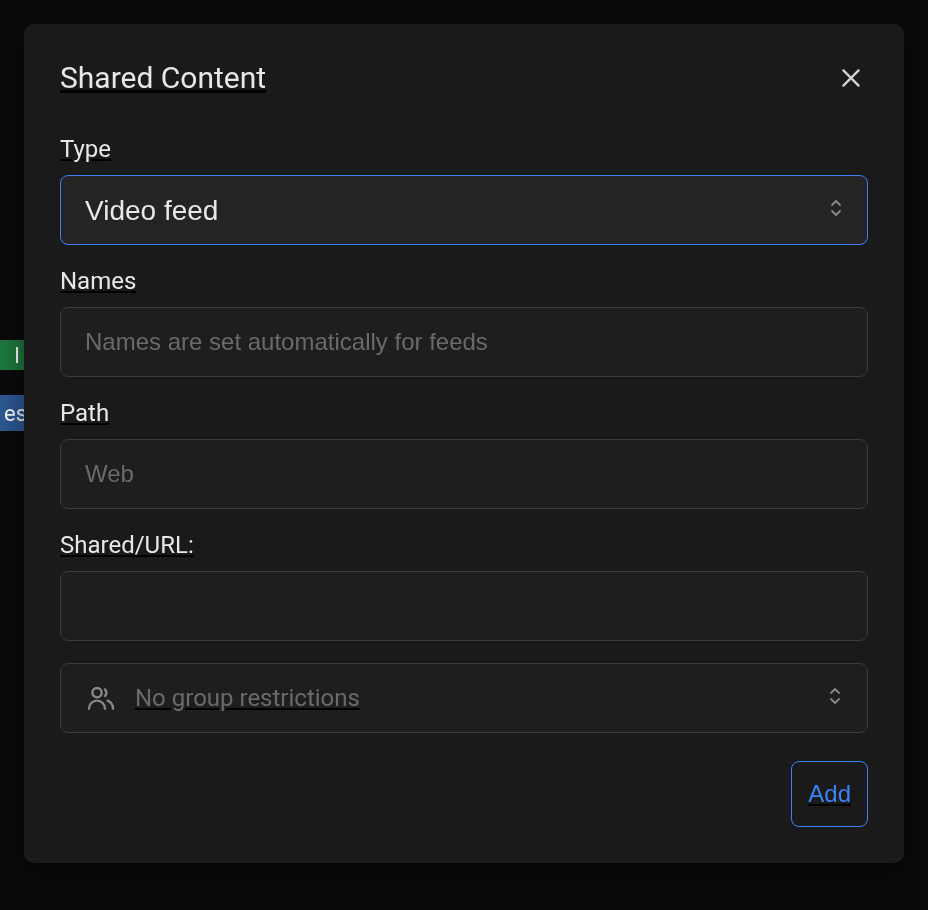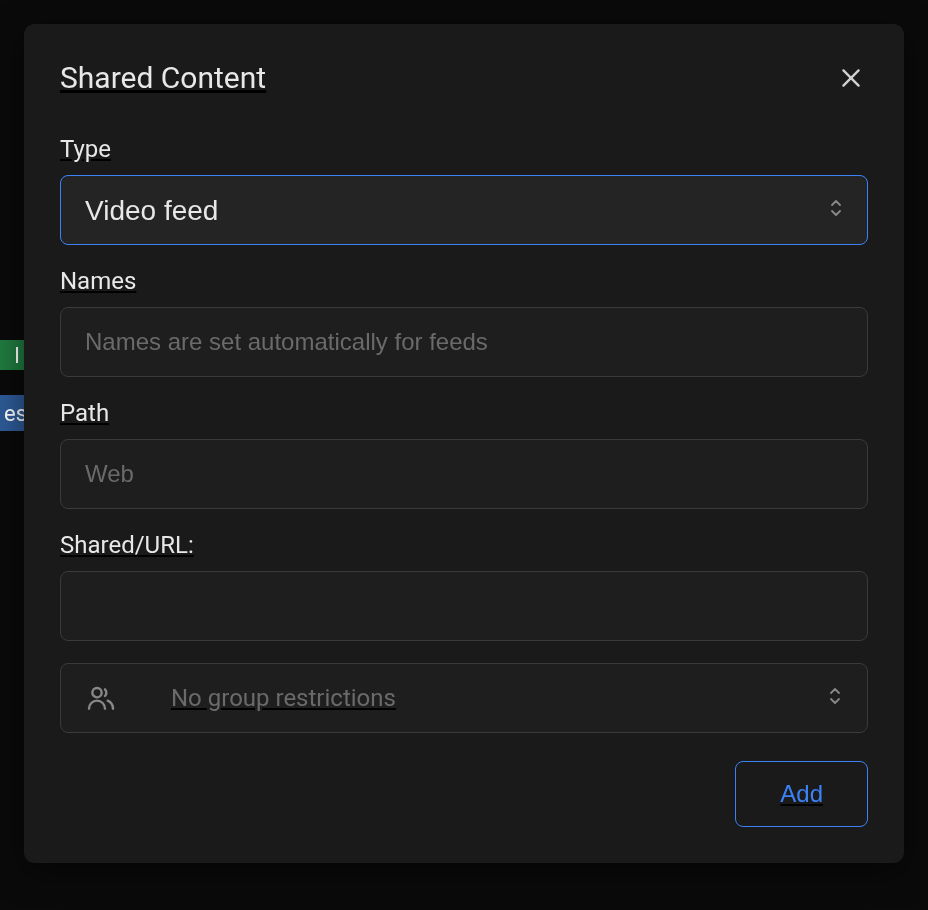--- a/index.html
+++ b/index.html
@@ -132,21 +132,20 @@
       width: 100%;
       height: 70px;
       background: #1e1e1e;
       border: 1px solid #3a3a3a;
       border-radius: 8px;
       display: flex;
       align-items: center;
       padding: 0 24px;
       cursor: pointer;
       position: relative;
-      gap: 36px;
     }
     .group-icon {
       color: #888;
       margin-right: 18px;
       display: flex;
     }
     .group-text {
       color: #6a6a6a;
       font-size: 24px;
       flex: 1;
@@ -155,21 +154,21 @@
       display: flex;
       justify-content: flex-end;
       margin-top: 28px;
     }
     .add-btn {
       background: transparent;
       border: 1.5px solid #3b82f6;
       color: #3b82f6;
       font-size: 24px;
       font-weight: 500;
-      padding: 18px 44px;
+      padding: 18px 16px;
       border-radius: 8px;
       cursor: pointer;
     }
   </style>
 </head>
 <body>
 
 <div class="bg-fragment-green">I</div>
 <div class="bg-fragment-blue">es</div>
 

